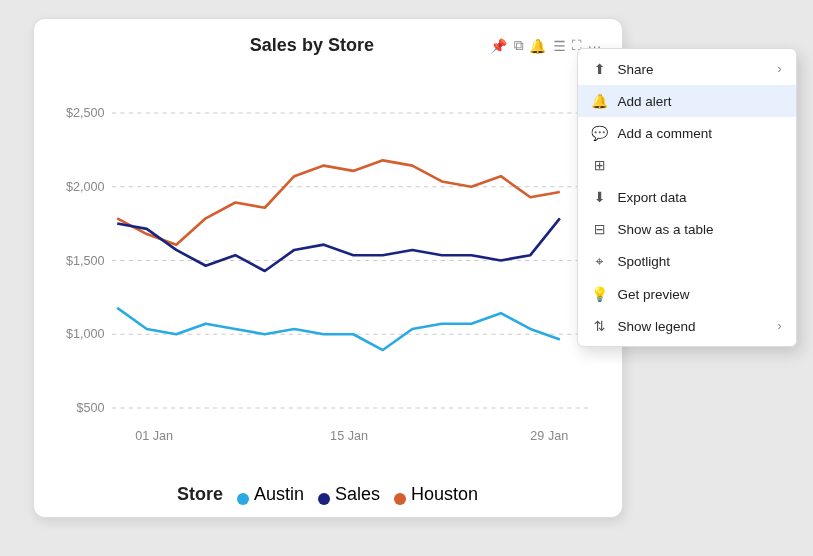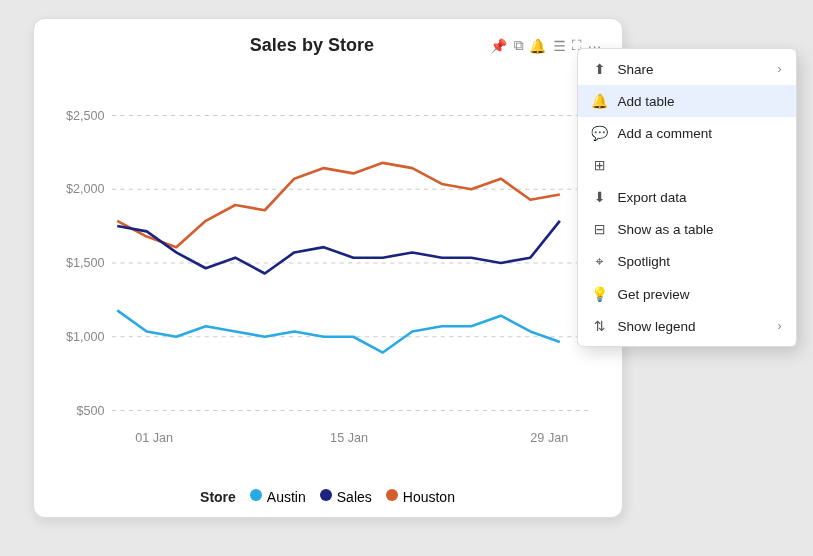--- a/index.html
+++ b/index.html
@@ -58,29 +58,29 @@
       flex: 1;
       position: relative;
       margin-top: 4px;
     }
     .chart-legend {
       display: flex;
       align-items: center;
       justify-content: center;
       gap: 14px;
       margin-top: 6px;
-      font-size: 14px;
+      font-size: 18px;
     }
     .legend-label-bold {
       font-weight: 700;
       color: #222;
     }
     .legend-item {
       display: flex;
-      align-items: flex-start;
+      align-items: flex-end;
       gap: 5px;
     }
     .legend-dot {
       width: 12px;
       height: 12px;
       border-radius: 50%;
     }
     
     .context-menu {
       position: absolute;
@@ -205,21 +205,21 @@
       <div class="menu-item-left">
         <span class="menu-icon">⬆</span>
         <span>Share</span>
       </div>
       <span class="menu-arrow">›</span>
     </div>
 
     <div class="menu-item active">
       <div class="menu-item-left">
         <span class="menu-icon">🔔</span>
-        <span>Add table</span>
+        <span>Add alert</span>
       </div>
     </div>
 
     <div class="menu-item">
       <div class="menu-item-left">
         <span class="menu-icon">💬</span>
         <span>Add a comment</span>
       </div>
     </div>
 

